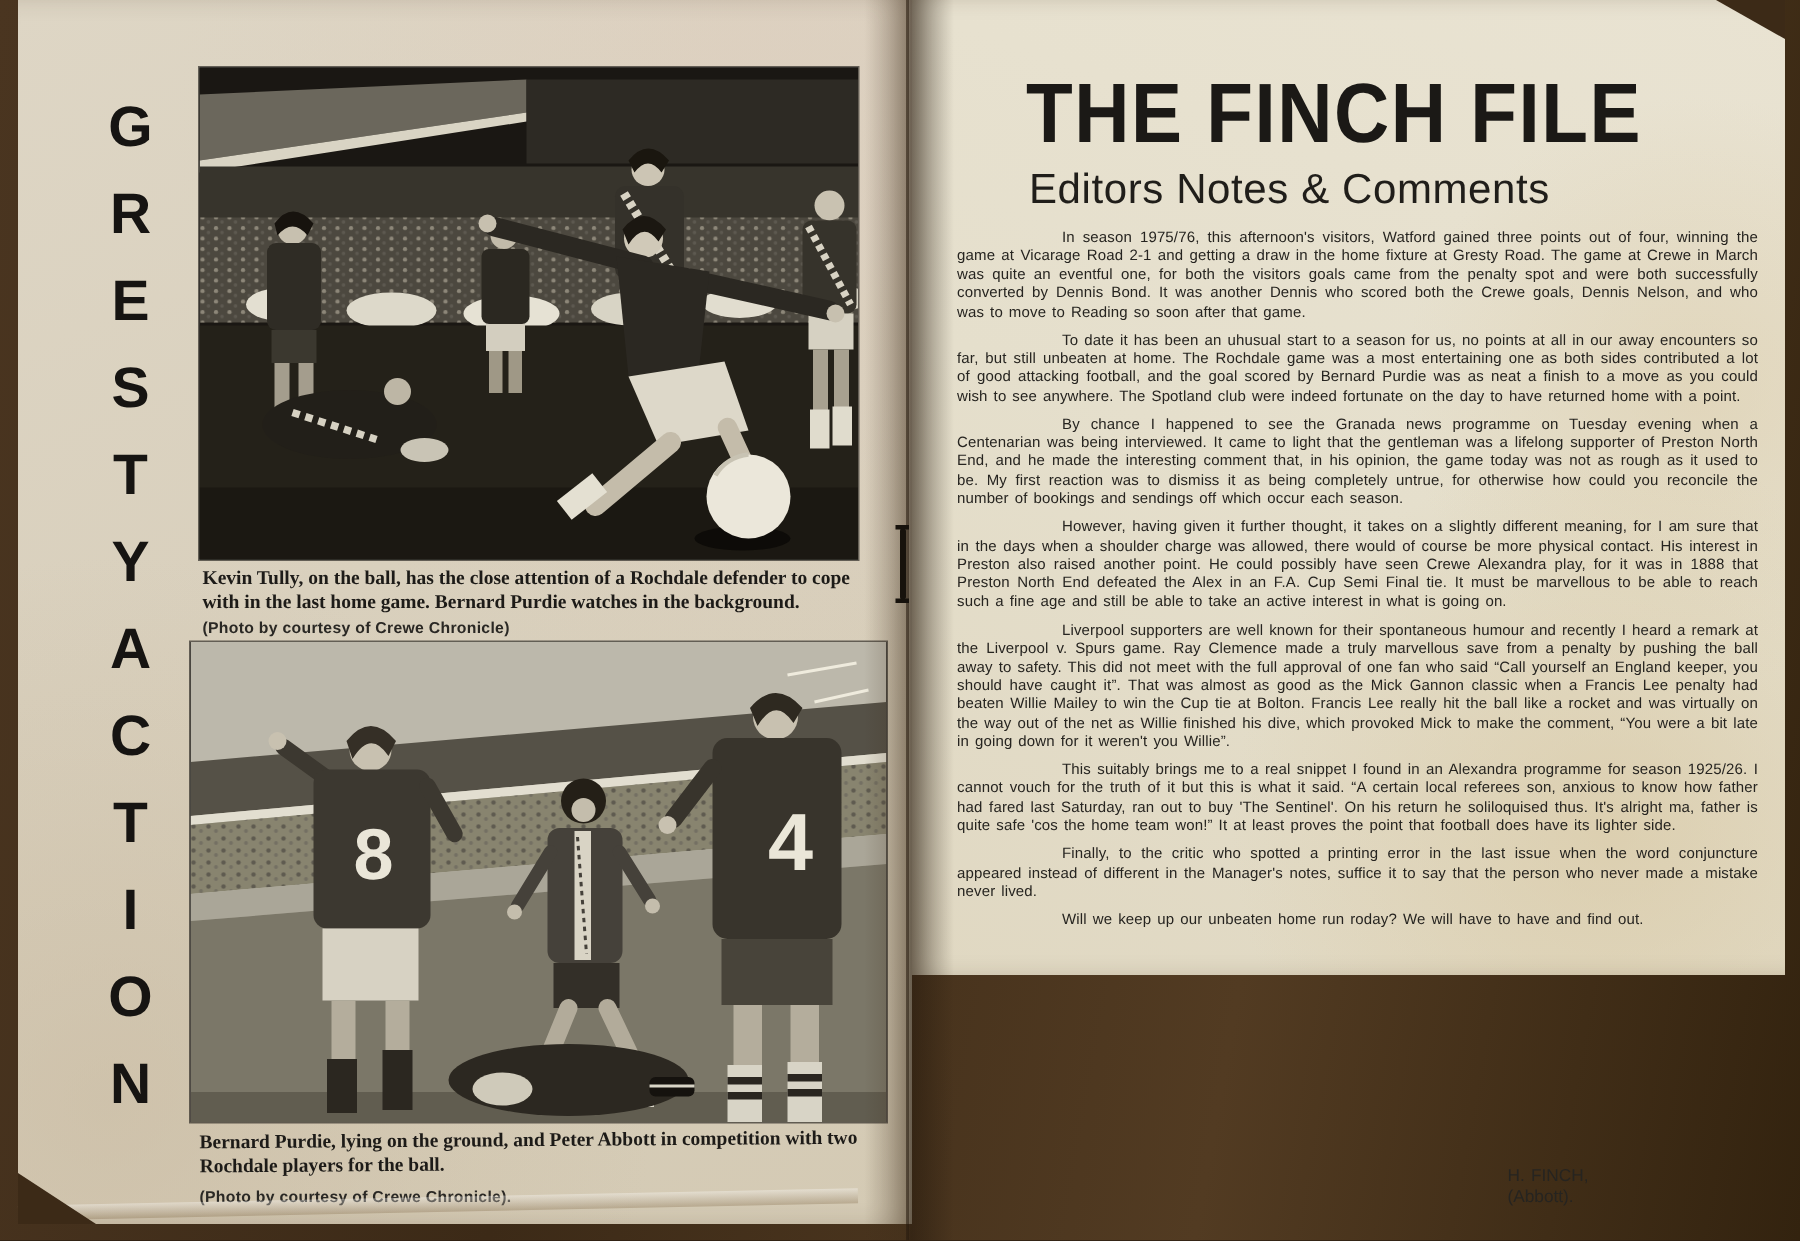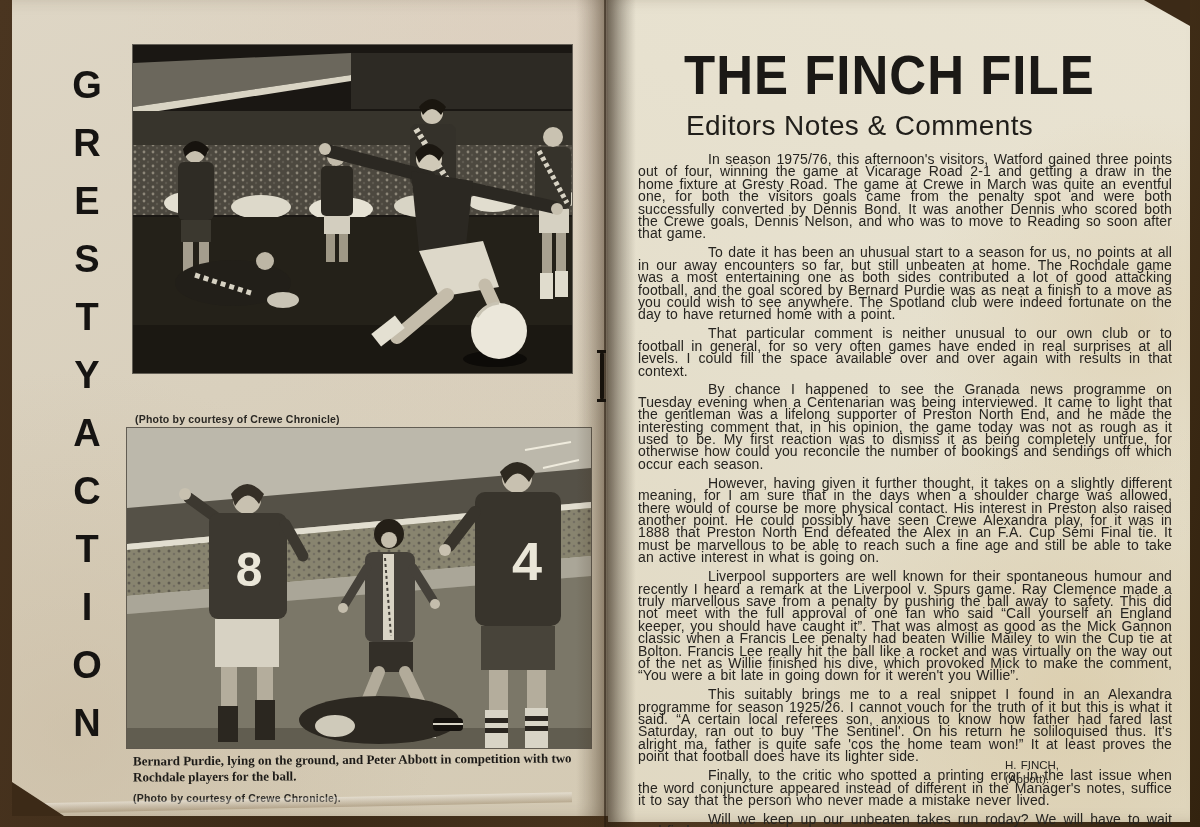--- a/index.html
+++ b/index.html
@@ -12,21 +12,21 @@
   .page{position:absolute;top:0;}
   .page-left{
     left:12px;width:596px;height:816px;
     background:
       radial-gradient(circle at 85% 10%, rgba(222,205,190,.5), rgba(0,0,0,0) 45%),
       radial-gradient(circle at 10% 90%, rgba(200,185,160,.55), rgba(0,0,0,0) 40%),
       linear-gradient(160deg,#ded6c5 0%,#d9d0bd 45%,#d4cab4 100%);
     box-shadow:inset -14px 0 22px -10px rgba(60,42,22,.45);
   }
   .page-right{
-    left:608px;width:582px;height:822px;
+    left:608px;width:582px;height:650px;
     background:
       radial-gradient(circle at 80% 85%, rgba(214,196,156,.55), rgba(0,0,0,0) 35%),
       radial-gradient(circle at 90% 40%, rgba(219,203,168,.5), rgba(0,0,0,0) 30%),
       linear-gradient(200deg,#e9e3d2 0%,#e5dfcc 50%,#e0d8c2 100%);
     box-shadow:inset 10px 0 18px -8px rgba(70,50,28,.5);
   }
   .gutter{
     position:absolute;left:576px;top:0;width:60px;height:827px;
     background:linear-gradient(90deg,rgba(0,0,0,0) 0%,rgba(62,44,24,.30) 46%,rgba(30,20,10,.45) 52%,rgba(0,0,0,0) 100%);
     pointer-events:none;
@@ -57,24 +57,24 @@
 
   
   .finch-title{
     position:absolute;left:76px;top:46px;width:440px;
     font-weight:900;font-size:51px;line-height:54px;color:#1b1916;
     letter-spacing:1px;transform:scaleY(1.1);transform-origin:top left;white-space:nowrap;
   }
   .finch-sub{position:absolute;left:78px;top:110px;font-weight:400;font-size:28px;color:#201e1a;letter-spacing:.4px;}
   .article{position:absolute;left:30px;top:153px;width:534px;color:#262420;}
   .article p{
-    margin:0 0 6.5px 0;font-size:14px;line-height:12.4px;
+    margin:0 0 6.5px 0;font-size:10px;line-height:12.4px;
     text-align:justify;text-indent:70px;word-spacing:1.1px;letter-spacing:.1px;
   }
-  .signature{position:absolute;left:397px;top:758px;font-size:11.5px;line-height:14px;color:#262420;word-spacing:1px;}
+  .signature{position:absolute;left:397px;top:777px;font-size:11.5px;line-height:14px;color:#262420;word-spacing:1px;}
 </style>
 </head>
 <body>
 
 <div class="scene">
 
   <div class="page page-left">
 
     <div class="vtitle">
       <span>G</span>
@@ -176,20 +176,21 @@
           <rect x="364" y="284" width="26" height="14" fill="#16130e"></rect>
         </g>
 
         <g>
           <ellipse cx="362" cy="314" rx="32" ry="8" fill="#0d0b08"></ellipse>
           <circle cx="366" cy="286" r="28" fill="#ebe7da"></circle>
           <path d="M344,272 A28,28 0 0 1 366,258" stroke="#c8c3b3" stroke-width="3" fill="none"></path>
         </g>
       </svg>
     </div>
+    <div class="caption caption1">Kevin Tully, on the ball, has the close attention of a Rochdale defender to cope with in the last home game. Bernard Purdie watches in the background.</div>
     <div class="credit credit1">(Photo by courtesy of Crewe Chronicle)</div>
 
     <div class="photo photo2">
       <svg viewBox="0 0 464 320" preserveAspectRatio="none">
         <defs>
           <pattern id="crowd2" width="10" height="8" patternUnits="userSpaceOnUse">
             <circle cx="2" cy="3" r="1.5" fill="#5f5b50"></circle>
             <circle cx="7" cy="6" r="1.3" fill="#747063"></circle>
           </pattern>
         </defs>
@@ -276,27 +277,26 @@
     <div class="corner-bl"></div>
   </div>
 
   <div class="page page-right">
     <div class="finch-title">THE FINCH FILE</div>
     <div class="finch-sub">Editors Notes &amp; Comments</div>
 
     <div class="article">
       <p>In season 1975/76, this afternoon's visitors, Watford gained three points out of four, winning the game at Vicarage Road 2-1 and getting a draw in the home fixture at Gresty Road. The game at Crewe in March was quite an eventful one, for both the visitors goals came from the penalty spot and were both successfully converted by Dennis Bond. It was another Dennis who scored both the Crewe goals, Dennis Nelson, and who was to move to Reading so soon after that game.</p>
       <p>To date it has been an uhusual start to a season for us, no points at all in our away encounters so far, but still unbeaten at home. The Rochdale game was a most entertaining one as both sides contributed a lot of good attacking football, and the goal scored by Bernard Purdie was as neat a finish to a move as you could wish to see anywhere. The Spotland club were indeed fortunate on the day to have returned home with a point.</p>
-      <p>That particular comment is neither unusual to our own club or to football in general, for so very often games have ended in real surprises at all levels. I could fill the space available over and over again with results in that context.</p>
       <p>By chance I happened to see the Granada news programme on Tuesday evening when a Centenarian was being interviewed. It came to light that the gentleman was a lifelong supporter of Preston North End, and he made the interesting comment that, in his opinion, the game today was not as rough as it used to be. My first reaction was to dismiss it as being completely untrue, for otherwise how could you reconcile the number of bookings and sendings off which occur each season.</p>
       <p>However, having given it further thought, it takes on a slightly different meaning, for I am sure that in the days when a shoulder charge was allowed, there would of course be more physical contact. His interest in Preston also raised another point. He could possibly have seen Crewe Alexandra play, for it was in 1888 that Preston North End defeated the Alex in an F.A. Cup Semi Final tie. It must be marvellous to be able to reach such a fine age and still be able to take an active interest in what is going on.</p>
       <p>Liverpool supporters are well known for their spontaneous humour and recently I heard a remark at the Liverpool v. Spurs game. Ray Clemence made a truly marvellous save from a penalty by pushing the ball away to safety. This did not meet with the full approval of one fan who said “Call yourself an England keeper, you should have caught it”. That was almost as good as the Mick Gannon classic when a Francis Lee penalty had beaten Willie Mailey to win the Cup tie at Bolton. Francis Lee really hit the ball like a rocket and was virtually on the way out of the net as Willie finished his dive, which provoked Mick to make the comment, “You were a bit late in going down for it weren't you Willie”.</p>
       <p>This suitably brings me to a real snippet I found in an Alexandra programme for season 1925/26. I cannot vouch for the truth of it but this is what it said. “A certain local referees son, anxious to know how father had fared last Saturday, ran out to buy 'The Sentinel'. On his return he soliloquised thus. It's alright ma, father is quite safe 'cos the home team won!” It at least proves the point that football does have its lighter side.</p>
       <p>Finally, to the critic who spotted a printing error in the last issue when the word conjuncture appeared instead of different in the Manager's notes, suffice it to say that the person who never made a mistake never lived.</p>
-      <p>Will we keep up our unbeaten takes run roday? We will have to wait and find out.</p>
+      <p>Will we keep up our unbeaten home run roday? We will have to have and find out.</p>
     </div>
 
     <div class="signature">
       <div>H. FINCH,</div>
       <div>(Abbott).</div>
     </div>
 
     <div class="corner-tr"></div>
   </div>
 

